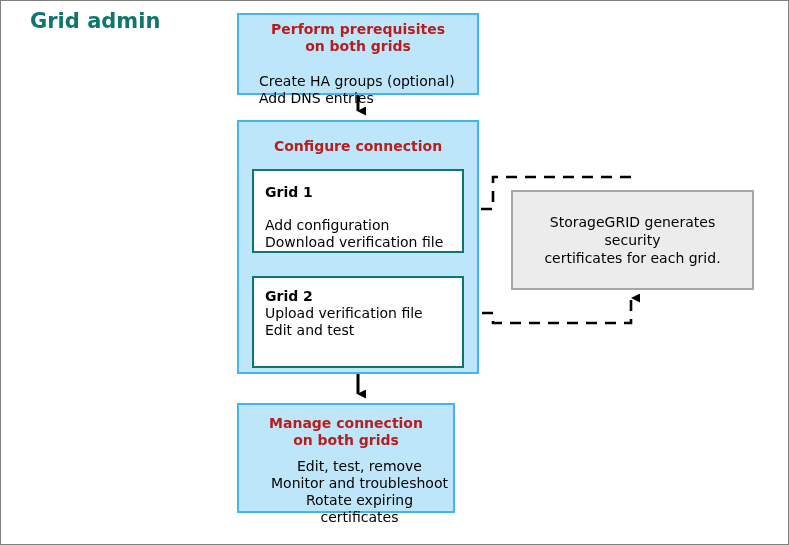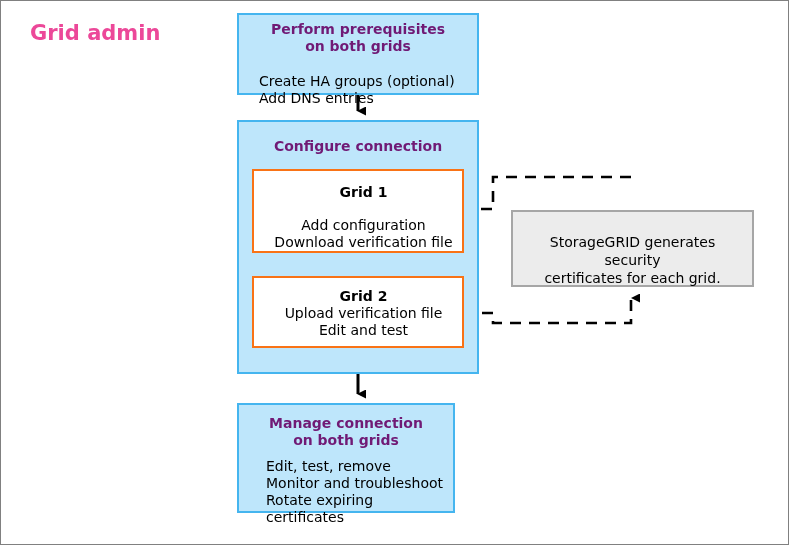--- a/index.html
+++ b/index.html
@@ -22,51 +22,50 @@
   .svg-layer {
     position: absolute;
     left: 0;
     top: 0;
     width: 789px;
     height: 545px;
   }
   .role-title {
     position: absolute;
     left: 29px;
-    top: 20px;
+    top: 8px;
     font-size: 21px;
     font-weight: bold;
-    color: #ec4899;
+    color: #0f766e;
     letter-spacing: 0px;
     white-space: nowrap;
   }
   .blue-box {
     position: absolute;
     background: #bee6fb;
     border: 2px solid #45b5ef;
     box-sizing: border-box;
   }
   .white-box {
     position: absolute;
     background: #ffffff;
-    border: 2px solid #f97316;
+    border: 2px solid #0f766e;
     box-sizing: border-box;
-    text-align: center;
   }
   .gray-box {
     position: absolute;
     background: #ececec;
     border: 2px solid #a6a6a6;
     box-sizing: border-box;
   }
   .box-heading {
     text-align: center;
     font-size: 14px;
     font-weight: bold;
-    color: #701a75;
+    color: #b91c1c;
     line-height: 17px;
     white-space: pre-line;
   }
   .box-body {
     font-size: 14px;
     color: #000000;
     line-height: 17px;
     white-space: pre-line;
   }
   .inner-title {
@@ -88,29 +87,29 @@
   #box-prereq .box-heading { margin-top: 6px; }
   #box-prereq .box-body    { margin-top: 18px; margin-left: 20px; }
 
   #box-configure { left: 236px; top: 119px; width: 242px; height: 254px; }
   #box-configure .box-heading { margin-top: 16px; }
 
   #box-grid1 { left: 251px; top: 168px; width: 212px; height: 84px; }
   #box-grid1 .inner-title { margin: 13px 0 0 11px; }
   #box-grid1 .box-body    { margin: 16px 0 0 11px; }
 
-  #box-grid2 { left: 251px; top: 275px; width: 212px; height: 72px; }
+  #box-grid2 { left: 251px; top: 275px; width: 212px; height: 92px; }
   #box-grid2 .inner-title { margin: 10px 0 0 11px; }
   #box-grid2 .box-body    { margin: 0 0 0 11px; }
 
   #box-manage { left: 236px; top: 402px; width: 218px; height: 110px; }
   #box-manage .box-heading { margin-top: 10px; }
-  #box-manage .box-body    { margin-top: 9px; margin-left: 27px; }
+  #box-manage .box-body    { margin-top: 9px; margin-left: 27px; text-align: center; }
 
-  #box-note { left: 510px; top: 209px; width: 243px; height: 77px; }
+  #box-note { left: 510px; top: 189px; width: 243px; height: 100px; }
   #box-note .note-text { margin-top: 21px; padding: 0 10px; }
 </style>
 </head>
 <body>
 
 <div id="canvas">
 
   <div class="role-title">Grid admin</div>
 
   <svg class="svg-layer" viewBox="0 0 789 545" xmlns="http://www.w3.org/2000/svg">

